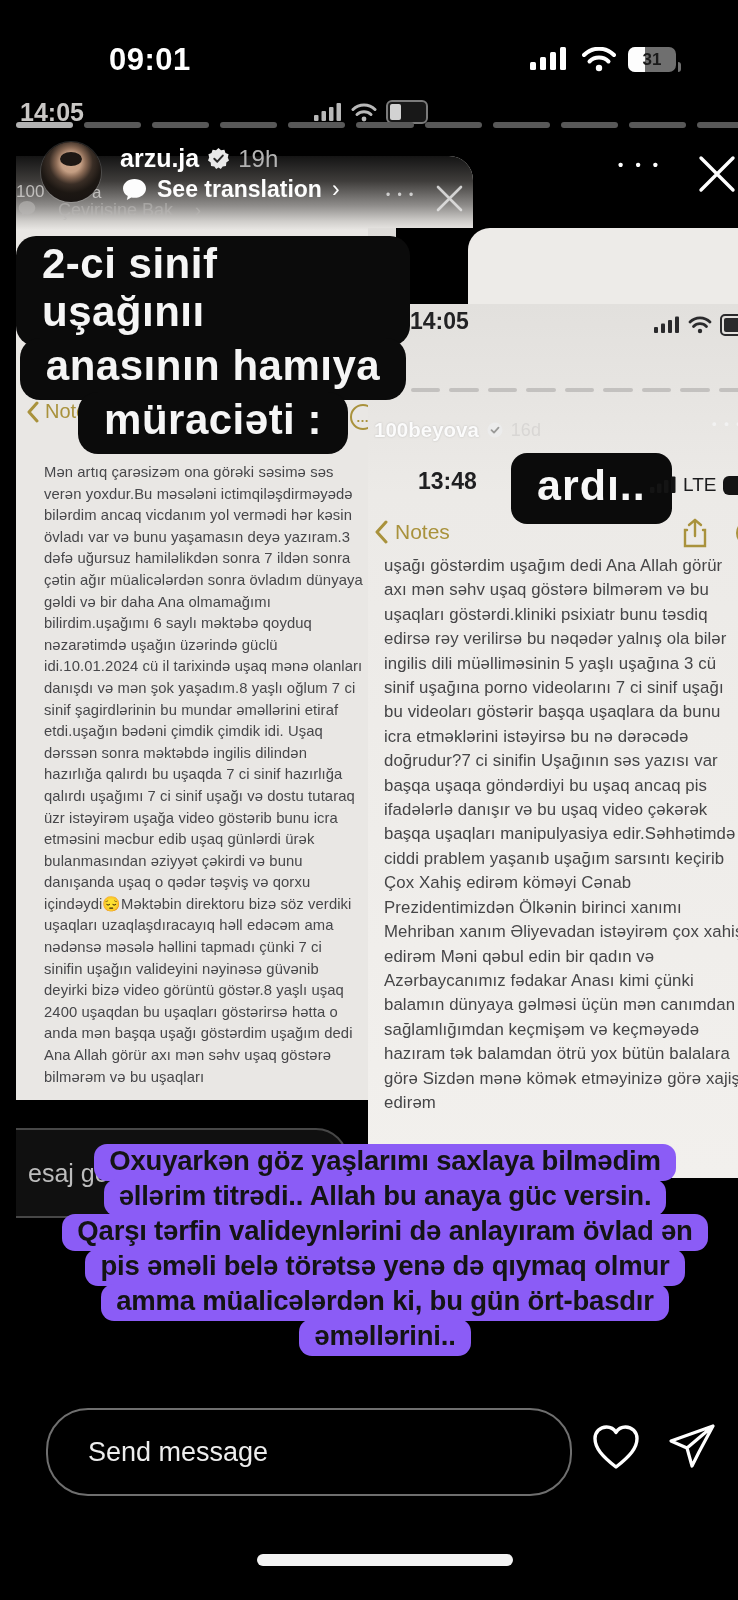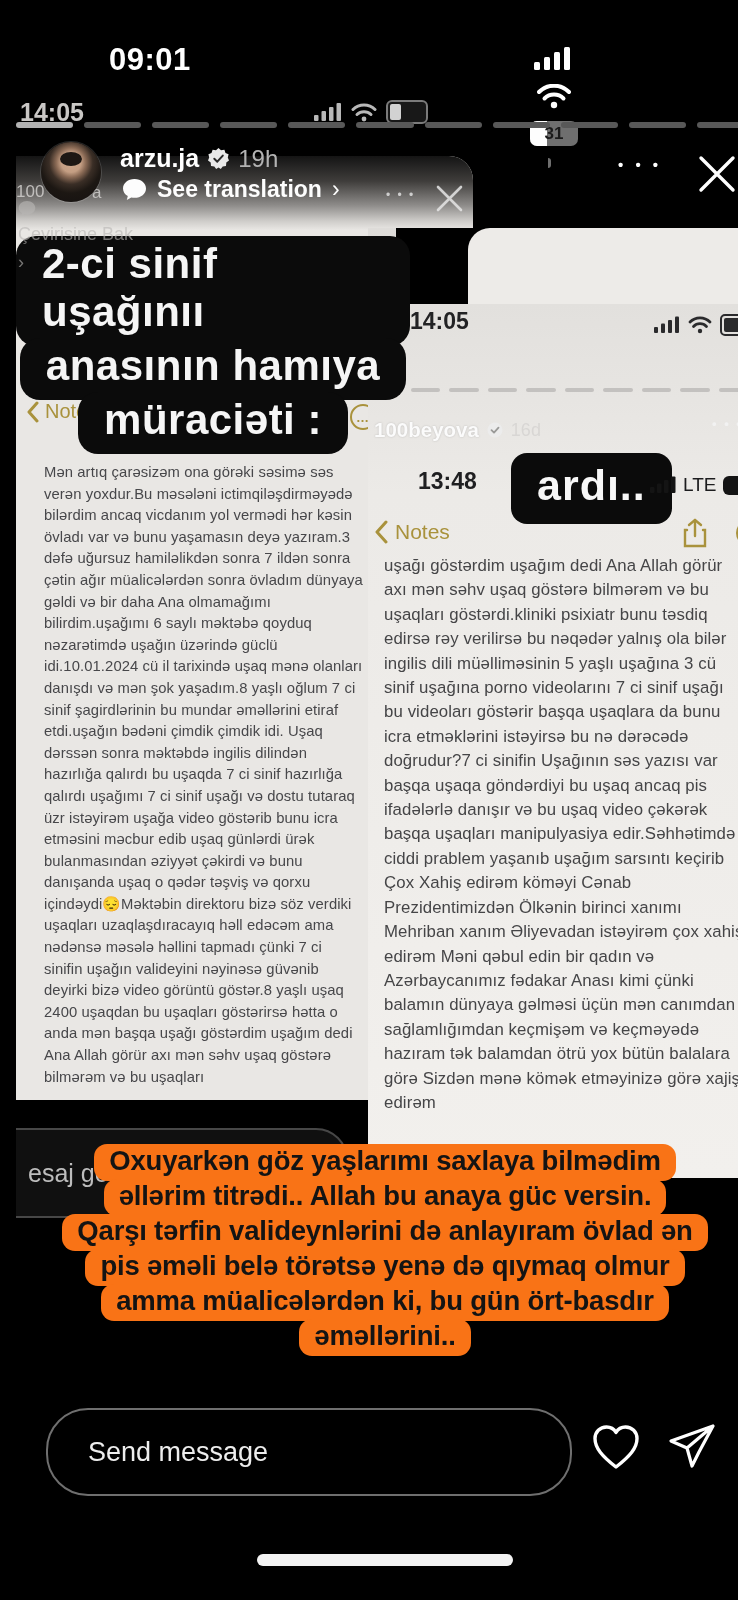--- a/index.html
+++ b/index.html
@@ -2,21 +2,21 @@
 <html><head>
 <meta charset="utf-8">
 <style>
   html,body{margin:0;padding:0;background:#000;}
   .screen{position:relative;width:738px;height:1600px;background:#000;overflow:hidden;
           font-family:"Liberation Sans",sans-serif;margin-left:16px;}
   .abs{position:absolute;}
 
   
   .sb-time{left:93px;top:42px;font-size:31px;font-weight:700;color:#fff;letter-spacing:.5px;}
-  .sb-icons{left:514px;top:46px;display:flex;align-items:center;gap:12px;flex-direction:column;}
+  .sb-icons{left:514px;top:46px;display:flex;align-items:flex-end;gap:12px;}
   .batt{position:relative;width:48px;height:25px;border-radius:7px;background:#6f6f6f;overflow:hidden;}
   .batt .fill{position:absolute;left:0;top:0;bottom:0;width:36%;background:#fdfdfd;}
   .batt .pct{position:absolute;inset:0;display:flex;align-items:center;justify-content:center;
              font-size:17px;font-weight:700;color:#1b1b1b;}
   .batt-nub{width:3px;height:10px;background:#6f6f6f;border-radius:0 3px 3px 0;margin-left:-10px;}
 
   
   .in-time{left:4px;top:98px;font-size:25px;font-weight:600;color:#c9c7c5;}
   .in-icons{left:298px;top:100px;display:flex;align-items:center;gap:9px;opacity:.88;}
   .dimbatt{position:relative;width:38px;height:20px;border:2px solid #8d8d8d;border-radius:6px;background:#1c1c1c;}
@@ -73,37 +73,37 @@
   .title-stack .pill{background:#0b0b0b;border-radius:20px;padding:4px 26px 10px 26px;margin-top:-8px;}
   .title-stack .pill span{font-size:42px;font-weight:700;color:#f5f5f5;letter-spacing:.5px;}
 
   
   .reply-frag{left:-36px;top:1128px;width:364px;height:86px;border:2px solid #474747;
               border-radius:32px;background:#101010;display:flex;align-items:center;}
   .reply-frag span{margin-left:46px;font-size:25px;color:#bdbdbd;}
 
   
   .caption{left:0;top:1146px;width:738px;display:flex;flex-direction:column;align-items:center;z-index:30;}
-  .caption .pill{background:#f97316;border-radius:13px;padding:1px 15px 4px 15px;margin-top:-2px;}
+  .caption .pill{background:#8b5cf6;border-radius:13px;padding:1px 15px 4px 15px;margin-top:-2px;}
   .caption .pill span{font-size:27.5px;font-weight:700;color:#141414;letter-spacing:-.2px;}
 
   
   .avatar{left:25px;top:142px;width:60px;height:60px;border-radius:50%;z-index:25;
      background:
        radial-gradient(circle at 50% 34%, #cfa98d 0%, #c49e83 20%, #8a6a55 30%, #3a2e26 44%, #1c1713 62%, #141010 100%);
      box-shadow:0 0 0 1px rgba(255,255,255,.15);}
   .avatar:before{content:"";position:absolute;left:19px;top:10px;width:22px;height:14px;
      border-radius:50%;background:#1e1814;}
   .hdr-user{left:104px;top:144px;display:flex;align-items:center;gap:9px;z-index:25;}
   .hdr-user .name{font-size:25px;font-weight:700;color:#fff;}
   .hdr-user .age{font-size:24px;color:#b3b3b3;}
   .hdr-tr{left:106px;top:176px;display:flex;align-items:center;gap:10px;z-index:25;}
   .hdr-tr .txt{font-size:23px;font-weight:600;color:#fdfdfd;}
   .hdr-tr .chev{font-size:23px;color:#fdfdfd;}
-  .hdr-dimtr{left:2px;top:200px;display:flex;align-items:flex-start;gap:7px;z-index:25;opacity:.62;flex-direction:column;}
+  .hdr-dimtr{left:2px;top:200px;display:flex;align-items:flex-start;gap:22px;z-index:25;opacity:.62;}
   .hdr-dimtr .txt{font-size:18px;color:#b9b7b5;}
   .frag-100{left:0;top:182px;font-size:17px;color:#d8d6d4;opacity:.8;z-index:24;}
   .frag-a{left:76px;top:183px;font-size:17px;color:#d8d6d4;opacity:.8;z-index:24;}
   .dim-menu{left:370px;top:188px;font-size:18px;color:#e0e0e0;letter-spacing:2px;opacity:.85;z-index:25;}
   .out-menu{left:602px;top:156px;font-size:26px;color:#fff;letter-spacing:4px;font-weight:700;z-index:25;}
 
   
   .composer{left:30px;top:1408px;width:522px;height:84px;border:2px solid #6f6f6f;border-radius:42px;
             display:flex;align-items:center;z-index:20;}
   .composer span{margin-left:40px;font-size:27px;color:#ededed;}

